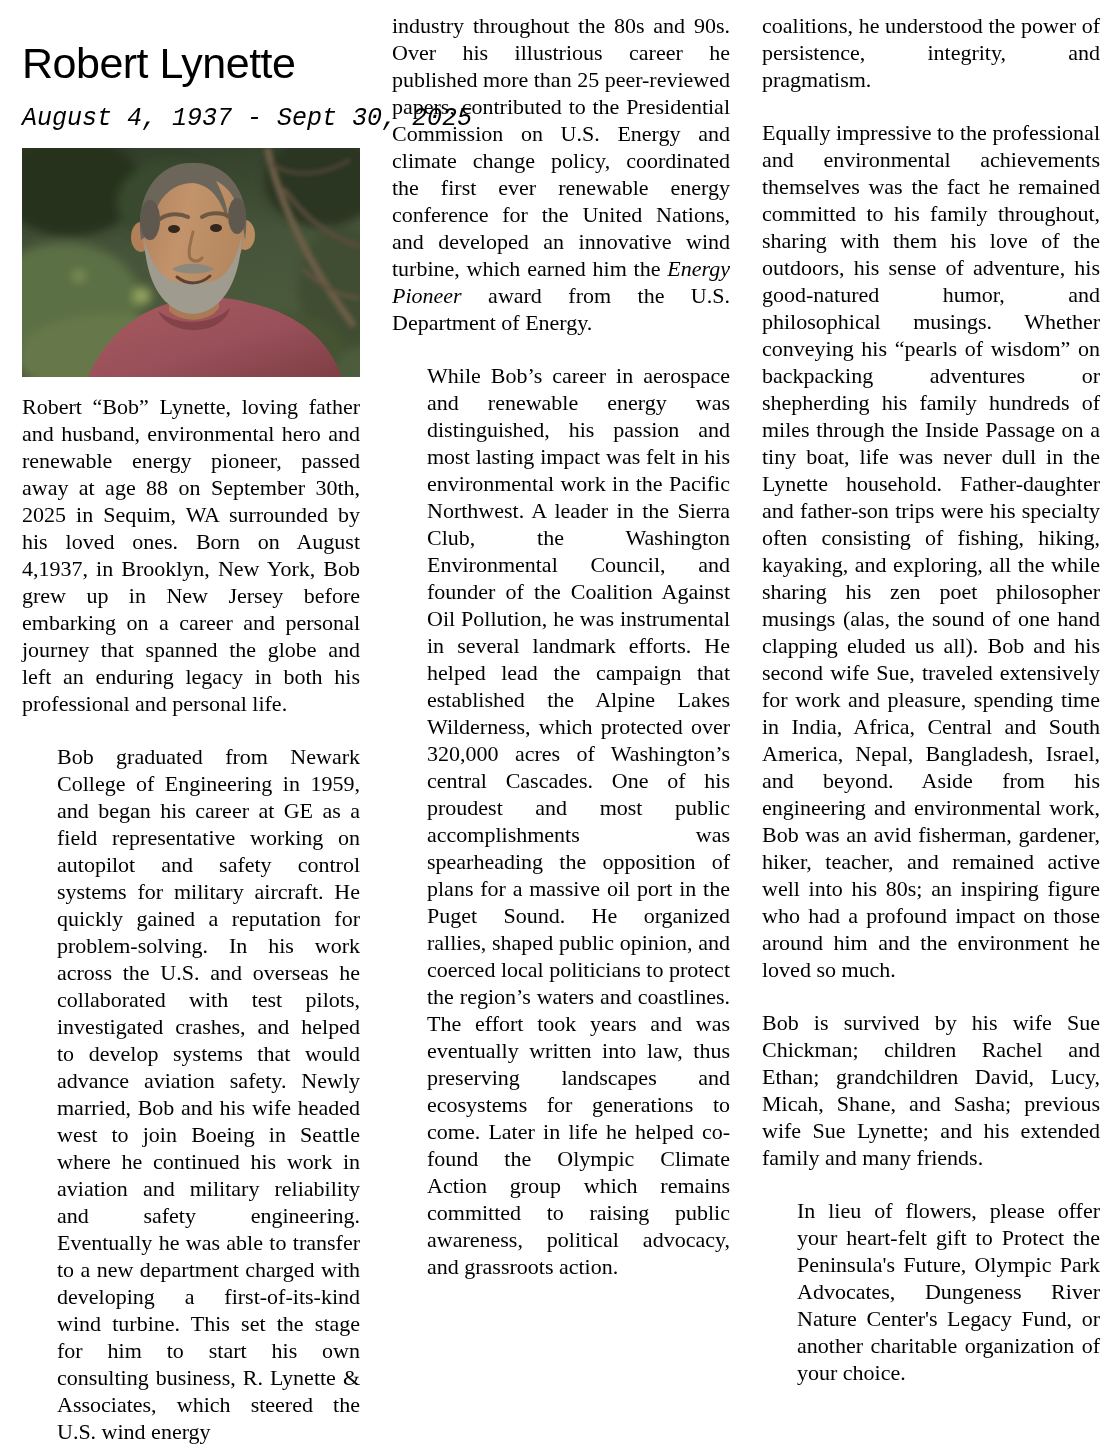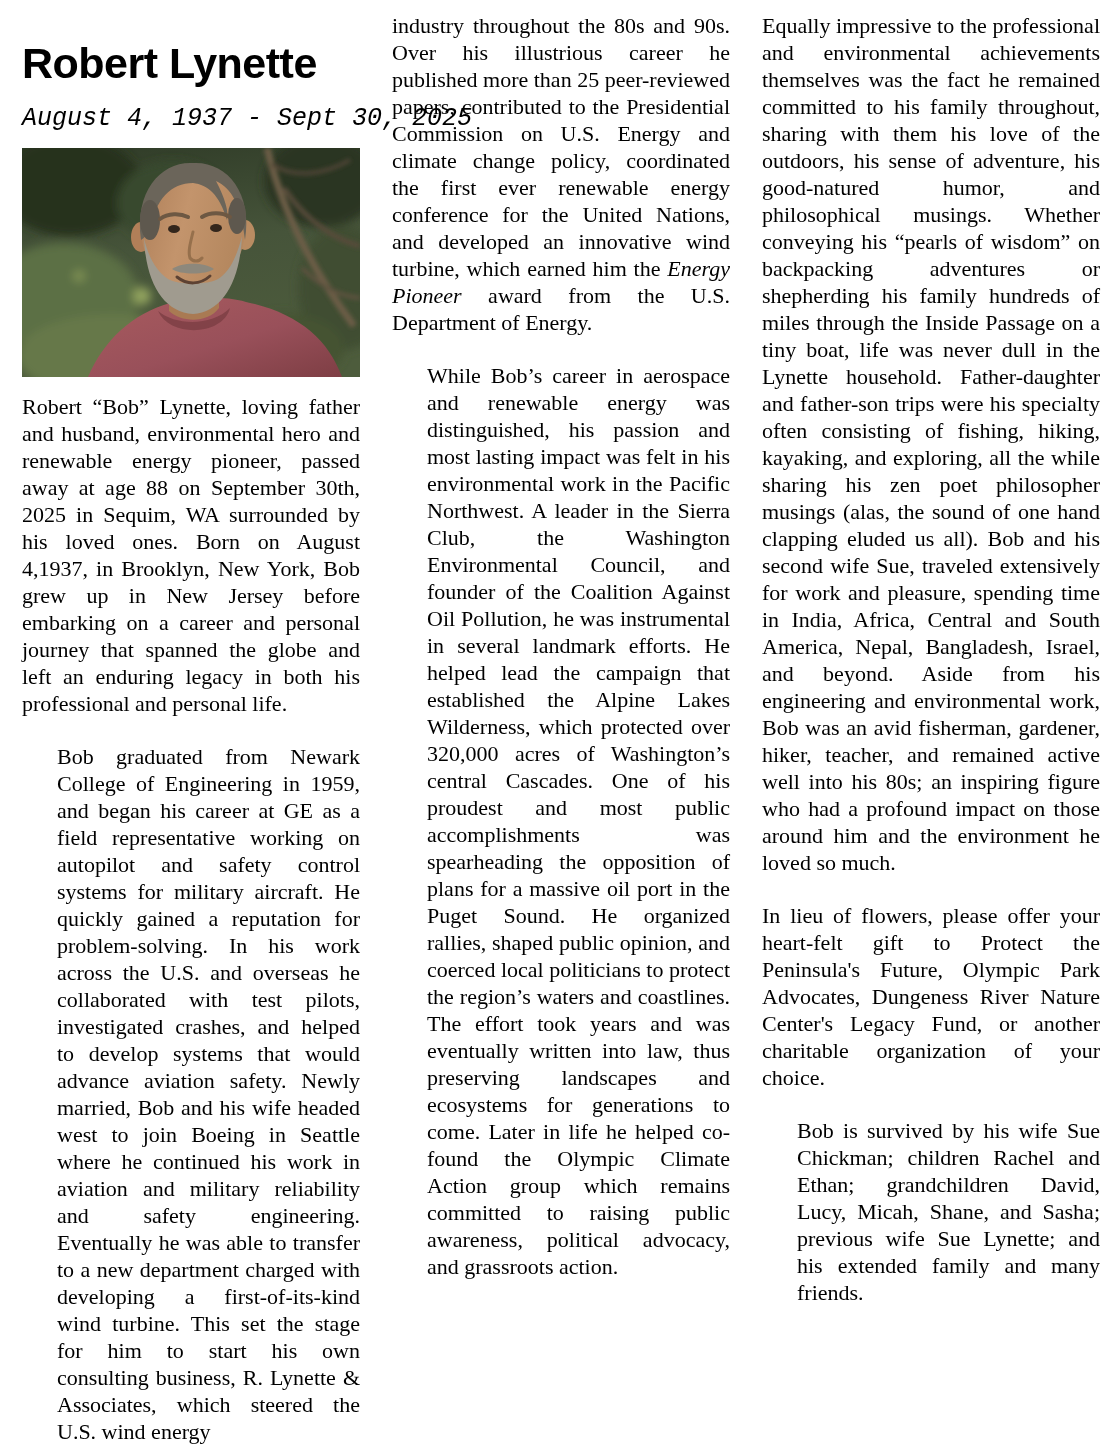--- a/index.html
+++ b/index.html
@@ -14,21 +14,21 @@
     color: #000;
   }
   .columns {
     display: flex;
     gap: 32px;
     padding: 12px 11px 0 22px;
   }
   .col { width: 338px; min-width: 338px; max-width: 338px; }
   .page-title {
     font-family: "Liberation Sans", sans-serif;
-    font-weight: bold;
+    font-weight: normal;
     font-size: 43px;
     line-height: 50px;
     letter-spacing: -0.5px;
     margin: 26px 0 0 0;
     white-space: nowrap;
   }
   .life-dates {
     font-family: Liberation Mono, monospace;
     font-style: italic;
     font-size: 25px;
@@ -134,19 +134,20 @@
       <p>Robert “Bob” Lynette, loving father and husband, environmental hero and renewable energy pioneer, passed away at age 88 on September 30th, 2025 in Sequim, WA surrounded by his loved ones. Born on August 4,1937, in Brooklyn, New York, Bob grew up in New Jersey before embarking on a career and personal journey that spanned the globe and left an enduring legacy in both his professional and personal life.</p>
       <p>Bob graduated from Newark College of Engineering in 1959, and began his career at GE as a field representative working on autopilot and safety control systems for military aircraft. He quickly gained a reputation for problem-solving. In his work across the U.S. and overseas he collaborated with test pilots, investigated crashes, and helped to develop systems that would advance aviation safety. Newly married, Bob and his wife headed west to join Boeing in Seattle where he continued his work in aviation and military reliability and safety engineering. Eventually he was able to transfer to a new department charged with developing a first-of-its-kind wind turbine. This set the stage for him to start his own consulting business, R. Lynette &amp; Associates, which steered the U.S. wind energy</p>
     </div>
 
     <div class="col body-text">
       <p><span>industry throughout the 80s and 90s. Over his illustrious career he published more than 25 peer-reviewed papers, contributed to the Presidential Commission on U.S. Energy and climate change policy, coordinated the first ever renewable energy conference for the United Nations, and developed an innovative wind turbine, which earned him the </span><span class="italic">Energy Pioneer</span><span> award from the U.S. Department of Energy.</span></p>
       <p>While Bob’s career in aerospace and renewable energy was distinguished, his passion and most lasting impact was felt in his environmental work in the Pacific Northwest. A leader in the Sierra Club, the Washington Environmental Council, and founder of the Coalition Against Oil Pollution, he was instrumental in several landmark efforts. He helped lead the campaign that established the Alpine Lakes Wilderness, which protected over 320,000 acres of Washington’s central Cascades. One of his proudest and most public accomplishments was spearheading the opposition of plans for a massive oil port in the Puget Sound. He organized rallies, shaped public opinion, and coerced local politicians to protect the region’s waters and coastlines. The effort took years and was eventually written into law, thus preserving landscapes and ecosystems for generations to come. Later in life he helped co-found the Olympic Climate Action group which remains committed to raising public awareness, political advocacy, and grassroots action.</p>
     </div>
 
     <div class="col body-text">
+      <p>coalitions, he understood the power of persistence, integrity, and pragmatism.</p>
       <p>Equally impressive to the professional and environmental achievements themselves was the fact he remained committed to his family throughout, sharing with them his love of the outdoors, his sense of adventure, his good-natured humor, and philosophical musings. Whether conveying his “pearls of wisdom” on backpacking adventures or shepherding his family hundreds of miles through the Inside Passage on a tiny boat, life was never dull in the Lynette household. Father-daughter and father-son trips were his specialty often consisting of fishing, hiking, kayaking, and exploring, all the while sharing his zen poet philosopher musings (alas, the sound of one hand clapping eluded us all). Bob and his second wife Sue, traveled extensively for work and pleasure, spending time in India, Africa, Central and South America, Nepal, Bangladesh, Israel, and beyond. Aside from his engineering and environmental work, Bob was an avid fisherman, gardener, hiker, teacher, and remained active well into his 80s; an inspiring figure who had a profound impact on those around him and the environment he loved so much.</p>
+      <p>Bob is survived by his wife Sue Chickman; children Rachel and Ethan; grandchildren David, Lucy, Micah, Shane, and Sasha; previous wife Sue Lynette; and his extended family and many friends.</p>
       <p>In lieu of flowers, please offer your heart-felt gift to Protect the Peninsula's Future, Olympic Park Advocates, Dungeness River Nature Center's Legacy Fund, or another charitable organization of your choice.</p>
-      <p>Bob is survived by his wife Sue Chickman; children Rachel and Ethan; grandchildren David, Lucy, Micah, Shane, and Sasha; previous wife Sue Lynette; and his extended family and many friends.</p>
     </div>
 
   </div>
 </div>
 
 </body></html>

